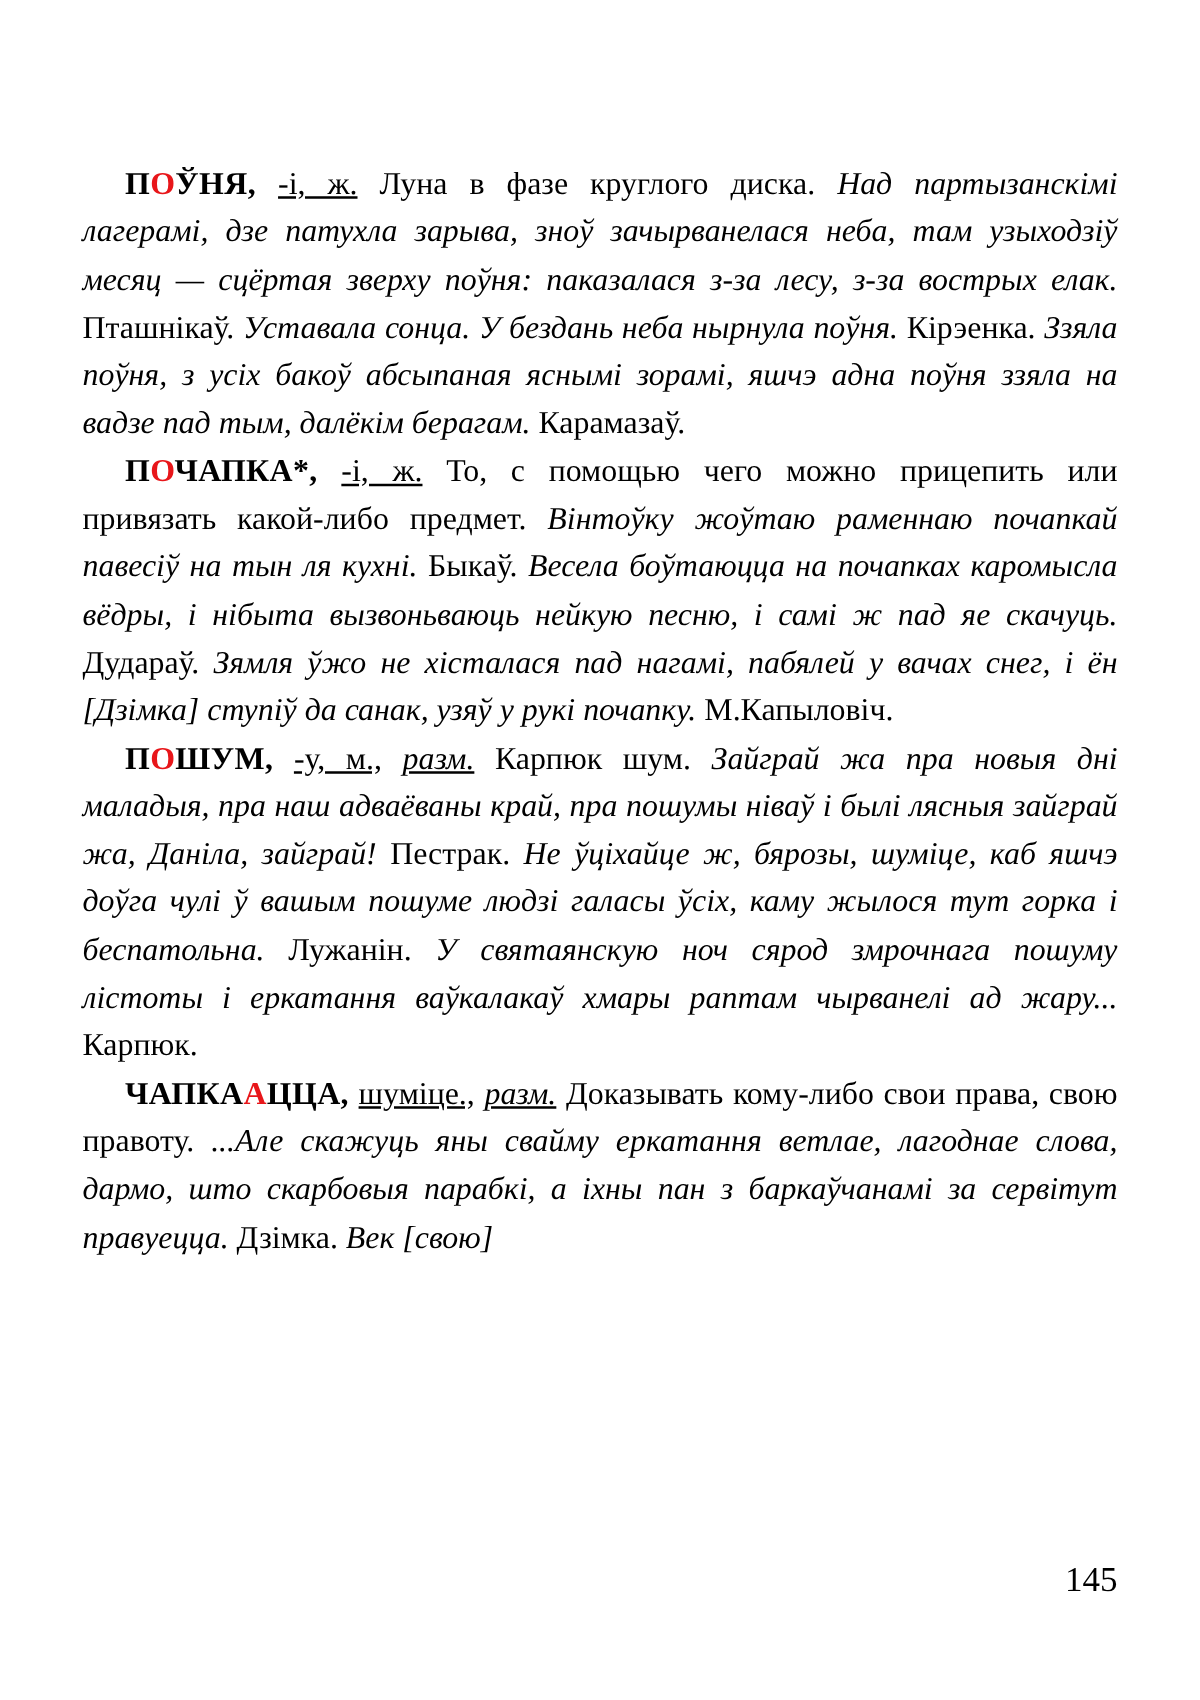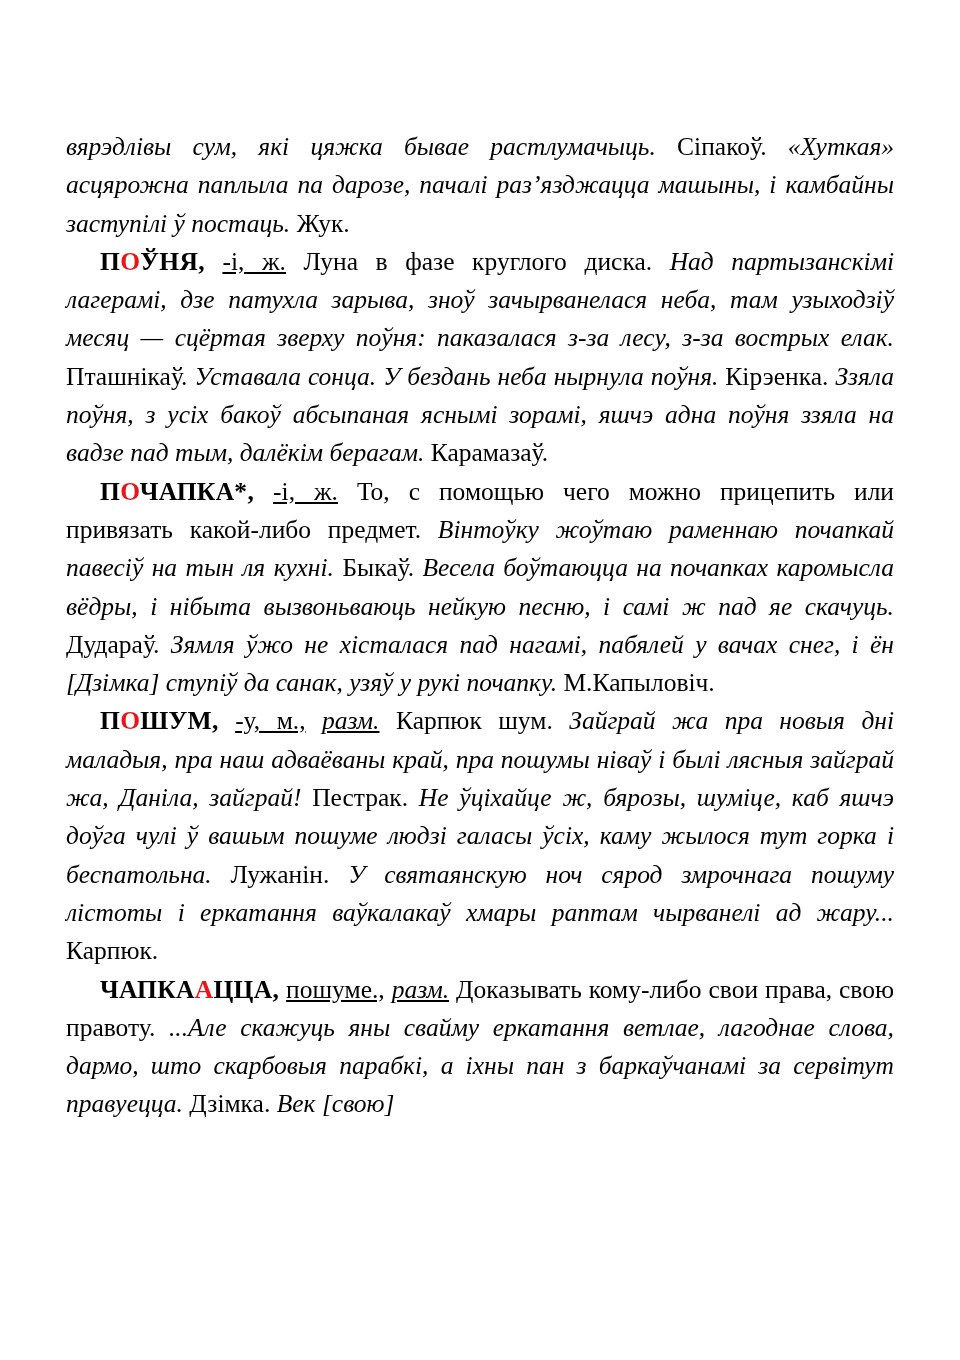--- a/index.html
+++ b/index.html
@@ -81,23 +81,20 @@
     font-style: normal;
   }
 </style>
 </head>
 <body>
 
 <div id="page">
 
   <div id="text-block">
 
-    <p class="para first">
-      <span class="cite">вярэдлівы сум, які цяжка бывае растлумачыць.</span><span class="src"> Сіпакоў.</span><span class="cite"> «Хуткая» асцярожна паплыла па дарозе, пачалі раз’язджацца машыны, і камбайны заступілі ў постаць.</span><span class="src"> Жук.</span>
-    </p>
 
     <p class="para entry">
       <span class="hw"><span>П</span><span class="red">О</span><span>ЎНЯ,</span></span>
       <span class="gram">-і, ж.</span>
       <span class="rom">Луна в фазе круглого диска.</span>
       <span class="cite">Над партызанскімі лагерамі, дзе патухла зарыва, зноў зачырванелася неба, там узыходзіў месяц — сцёртая зверху поўня: паказалася з-за лесу, з-за вострых елак.</span><span class="src"> Пташнікаў.</span><span class="cite"> Уставала сонца. У бездань неба нырнула поўня.</span><span class="src"> Кірэенка.</span><span class="cite"> Ззяла поўня, з усіх бакоў абсыпаная яснымі зорамі, яшчэ адна поўня ззяла на вадзе пад тым, далёкім берагам.</span><span class="src"> Карамазаў.</span>
     </p>
 
     <p class="para entry">
       <span class="hw"><span>П</span><span class="red">О</span><span>ЧАПКА*,</span></span>
@@ -109,22 +106,23 @@
     <p class="para entry">
       <span class="hw"><span>П</span><span class="red">О</span><span>ШУМ,</span></span>
       <span class="gram">-у, м.,</span>
       <span class="gram it">разм.</span>
       <span class="rom">Карпюк шум.</span>
       <span class="cite">Зайграй жа пра новыя дні маладыя, пра наш адваёваны край, пра пошумы ніваў і былі лясныя зайграй жа, Даніла, зайграй!</span><span class="src"> Пестрак.</span><span class="cite"> Не ўціхайце ж, бярозы, шуміце, каб яшчэ доўга чулі ў вашым пошуме людзі галасы ўсіх, каму жылося тут горка і беспатольна.</span><span class="src"> Лужанін.</span><span class="cite"> У святаянскую ноч сярод змрочнага пошуму лістоты і еркатання ваўкалакаў хмары раптам чырванелі ад жару...</span><span class="src"> Карпюк.</span>
     </p>
 
     <p class="para entry">
       <span class="hw"><span>ЧАПКА</span><span class="red">А</span><span>ЦЦА,</span></span>
-      <span class="gram">пошуме.,</span>
+      <span class="gram">шуміце.,</span>
       <span class="gram it">разм.</span>
       <span class="rom">Доказывать кому-либо свои права, свою правоту.</span>
       <span class="cite">...Але скажуць яны свайму еркатання ветлае, лагоднае слова, дармо, што скарбовыя парабкі, а іхны пан з баркаўчанамі за сервітут правуецца.</span><span class="src"> Дзімка.</span><span class="cite"> Век [свою]</span>
     </p>
 
   </div>
 
+  <div id="folio">145</div>
 
 </div>
 
 </body></html>

